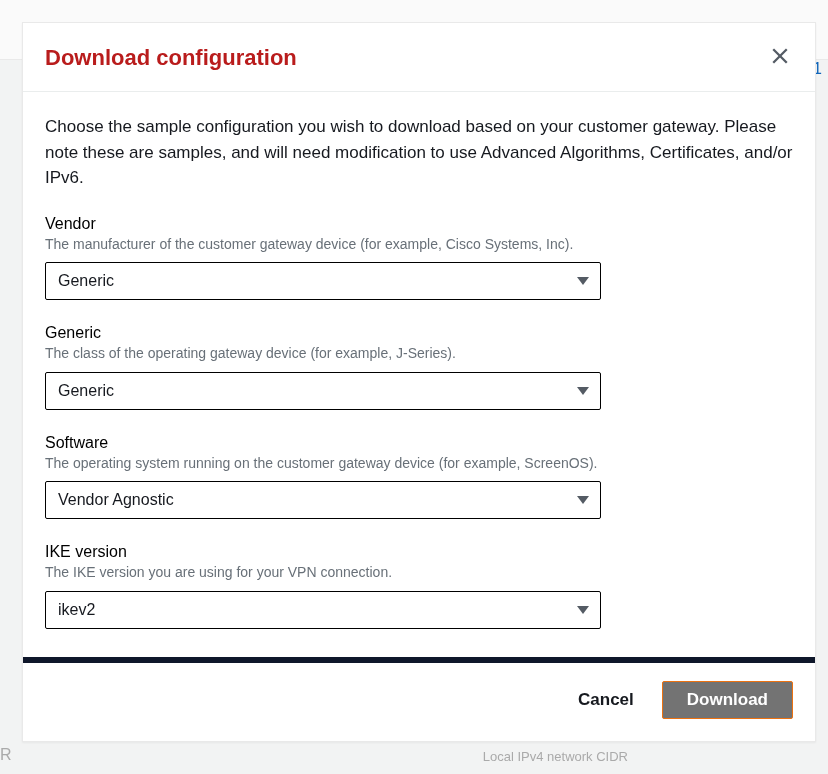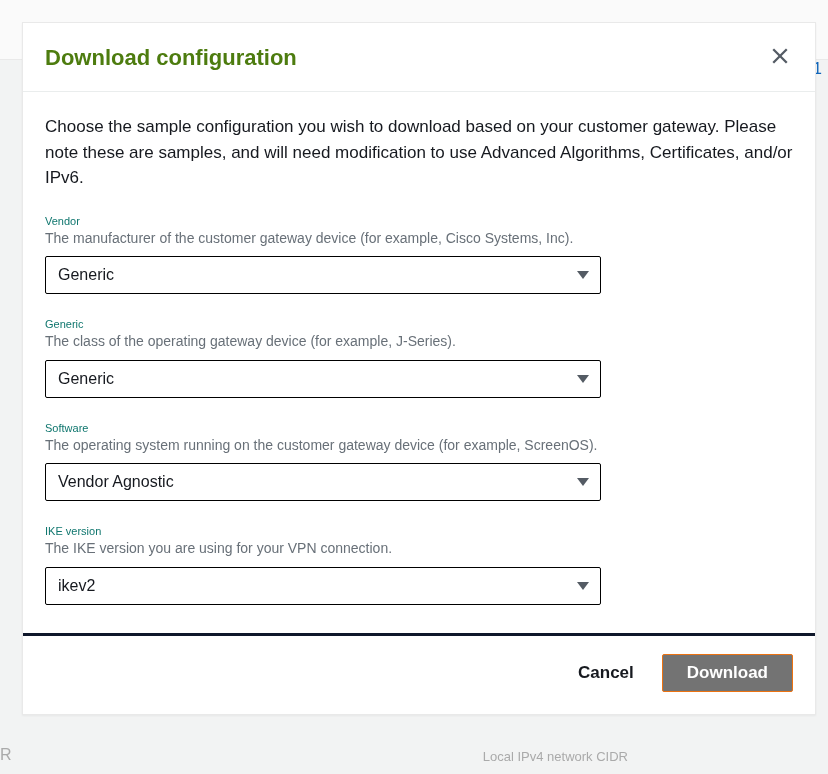--- a/index.html
+++ b/index.html
@@ -61,21 +61,21 @@
     .modal-header {
       display: flex;
       justify-content: space-between;
       align-items: center;
       padding: 20px 22px 18px 22px;
       border-bottom: 1px solid #eaeded;
     }
     .modal-title {
       font-size: 22px;
       font-weight: 700;
-      color: #4d7c0f;
+      color: #b91c1c;
     }
     .close-btn {
       cursor: pointer;
       color: #545b64;
       padding: 4px;
     }
     .close-btn svg {
       width: 18px;
       height: 18px;
       stroke: #545b64;
@@ -87,23 +87,23 @@
     .intro {
       font-size: 17px;
       line-height: 1.5;
       color: #16191f;
       margin-bottom: 24px;
     }
     .field-group {
       margin-bottom: 24px;
     }
     .field-label {
-      font-size: 11px;
+      font-size: 16px;
       font-weight: 400;
-      color: #0f766e;
+      color: #000000;
       margin-bottom: 2px;
     }
     .field-hint {
       font-size: 14px;
       color: #687078;
       margin-bottom: 8px;
       line-height: 1.4;
     }
     .select-wrap {
       position: relative;
@@ -127,21 +127,21 @@
       top: 50%;
       transform: translateY(-50%);
       pointer-events: none;
     }
     .caret-wrap svg {
       width: 14px;
       height: 10px;
       fill: #545b64;
     }
     .modal-footer {
-      border-top: 3px solid #0f172a;
+      border-top: 6px solid #0f172a;
       padding: 18px 22px 22px 22px;
       display: flex;
       justify-content: flex-end;
       align-items: center;
       gap: 22px;
     }
     .btn-cancel {
       background: transparent;
       border: none;
       font-size: 17px;

